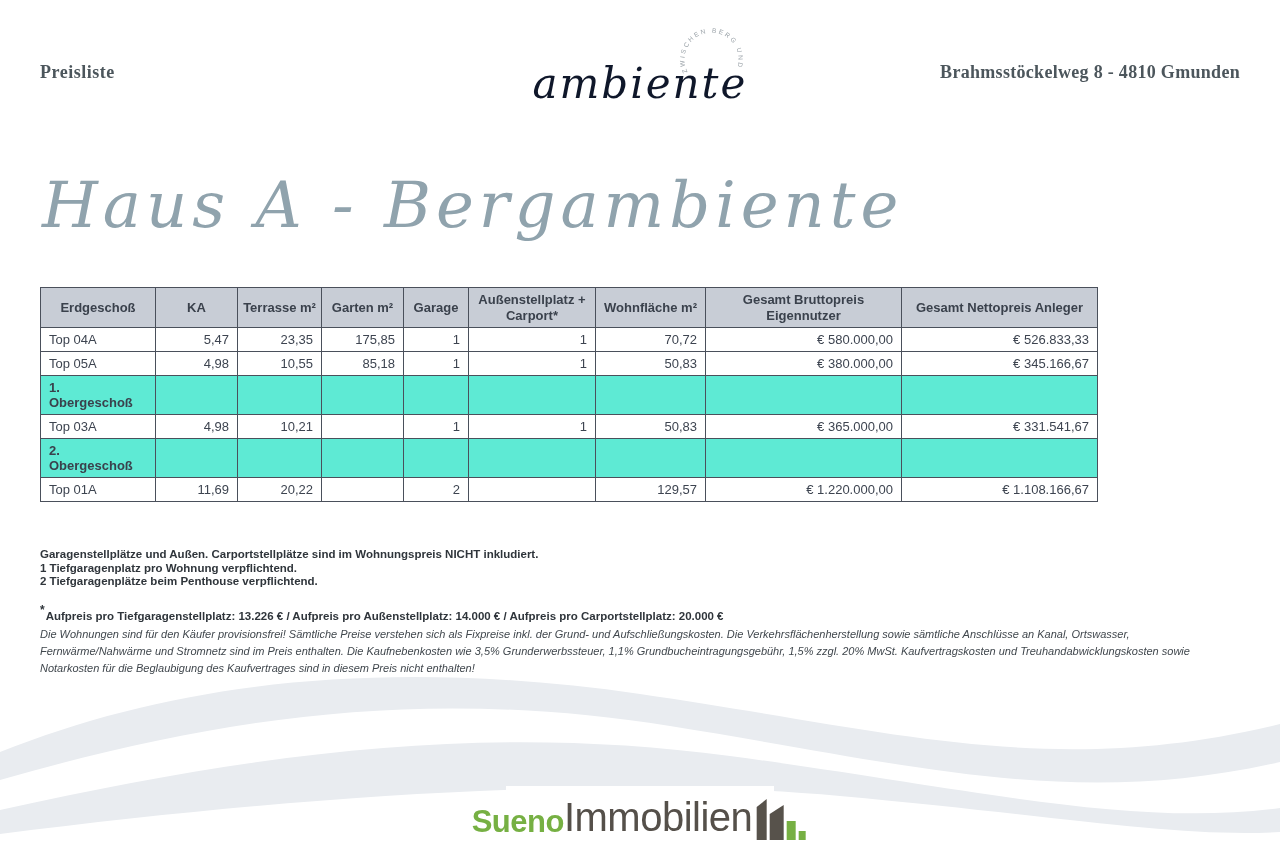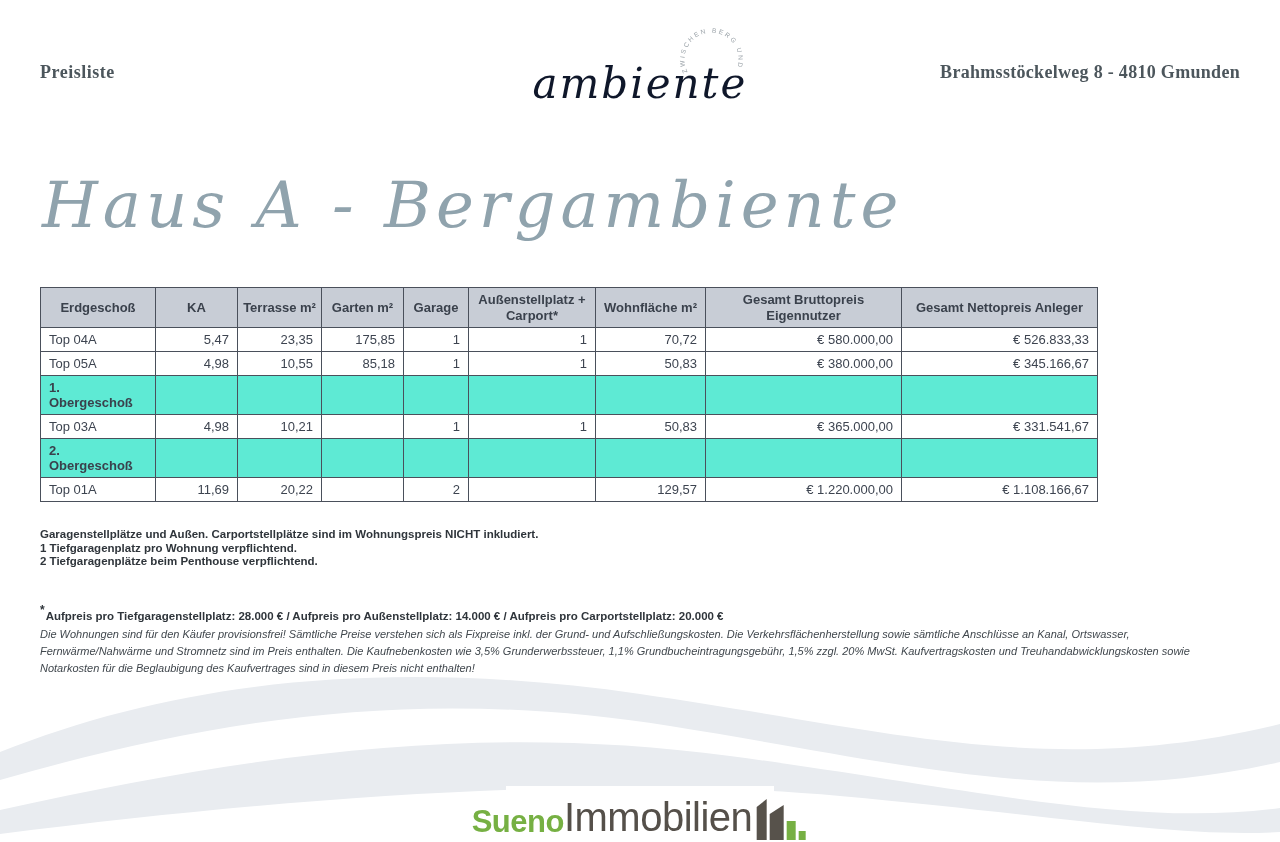--- a/index.html
+++ b/index.html
@@ -55,21 +55,21 @@
   table.price td.num { text-align:right; }
   table.price td.label { text-align:left; }
   table.price tr.section td {
     background:#5eead4; height:39px; font-weight:700; color:#3a414c;
   }
   .c0{width:115px}.c1{width:82px}.c2{width:84px}.c3{width:82px}.c4{width:65px}
   .c5{width:127px}.c6{width:110px}.c7{width:196px}.c8{width:196px}
 
   
   .notes {
-    position:absolute; left:40px; top:528px;
+    position:absolute; left:40px; top:548px;
     font-size:11.5px; font-weight:700; color:#2f353b; line-height:13.5px;
   }
   .surcharge {
     position:absolute; left:40px; top:604px;
     font-size:11.5px; font-weight:700; color:#2f353b;
   }
   .surcharge sup { font-size:12px; position:relative; top:-1px; padding-right:1px; }
   .legal {
     position:absolute; left:40px; top:626px; width:1150px;
     font-size:11px; font-weight:400; color:#40474d; line-height:17px;font-style:italic;
@@ -210,21 +210,21 @@
   </table>
 </div>
 
 <div class="notes">
   <div>Garagenstellplätze und Außen. Carportstellplätze sind im Wohnungspreis NICHT inkludiert.</div>
   <div>1 Tiefgaragenplatz pro Wohnung verpflichtend.</div>
   <div>2 Tiefgaragenplätze beim Penthouse verpflichtend.</div>
 </div>
 
 <div class="surcharge">
-  <sup>*</sup><span>Aufpreis pro Tiefgaragenstellplatz: 28.000 € / Aufpreis pro Außenstellplatz: 14.000 € / Aufpreis pro Carportstellplatz: 20.000 €</span>
+  <sup>*</sup><span>Aufpreis pro Tiefgaragenstellplatz: 13.226 € / Aufpreis pro Außenstellplatz: 14.000 € / Aufpreis pro Carportstellplatz: 20.000 €</span>
 </div>
 
 <div class="legal">Die Wohnungen sind für den Käufer provisionsfrei! Sämtliche Preise verstehen sich als Fixpreise inkl. der Grund- und Aufschließungskosten. Die Verkehrsflächenherstellung sowie sämtliche Anschlüsse an Kanal, Ortswasser, Fernwärme/Nahwärme und Stromnetz sind im Preis enthalten. Die Kaufnebenkosten wie 3,5% Grunderwerbssteuer, 1,1% Grundbucheintragungsgebühr, 1,5% zzgl. 20% MwSt. Kaufvertragskosten und Treuhandabwicklungskosten sowie Notarkosten für die Beglaubigung des Kaufvertrages sind in diesem Preis nicht enthalten!</div>
 
 <svg class="waves" viewBox="0 0 1280 190" preserveAspectRatio="none">
   <path d="M0,100 C180,28 390,6 640,42 C890,78 1050,128 1280,72 L1280,190 L0,190 Z" fill="#e9ecf0"></path>
   <path d="M0,128 C230,62 430,36 670,74 C910,112 1070,158 1280,110 L1280,190 L0,190 Z" fill="#ffffff"></path>
   <path d="M0,158 C270,98 490,72 730,104 C970,136 1130,176 1280,156 L1280,190 L0,190 Z" fill="#e9ecf0"></path>
   <path d="M0,182 C330,140 620,124 840,144 C1060,164 1180,186 1280,180 L1280,190 L0,190 Z" fill="#ffffff"></path>
 </svg>

